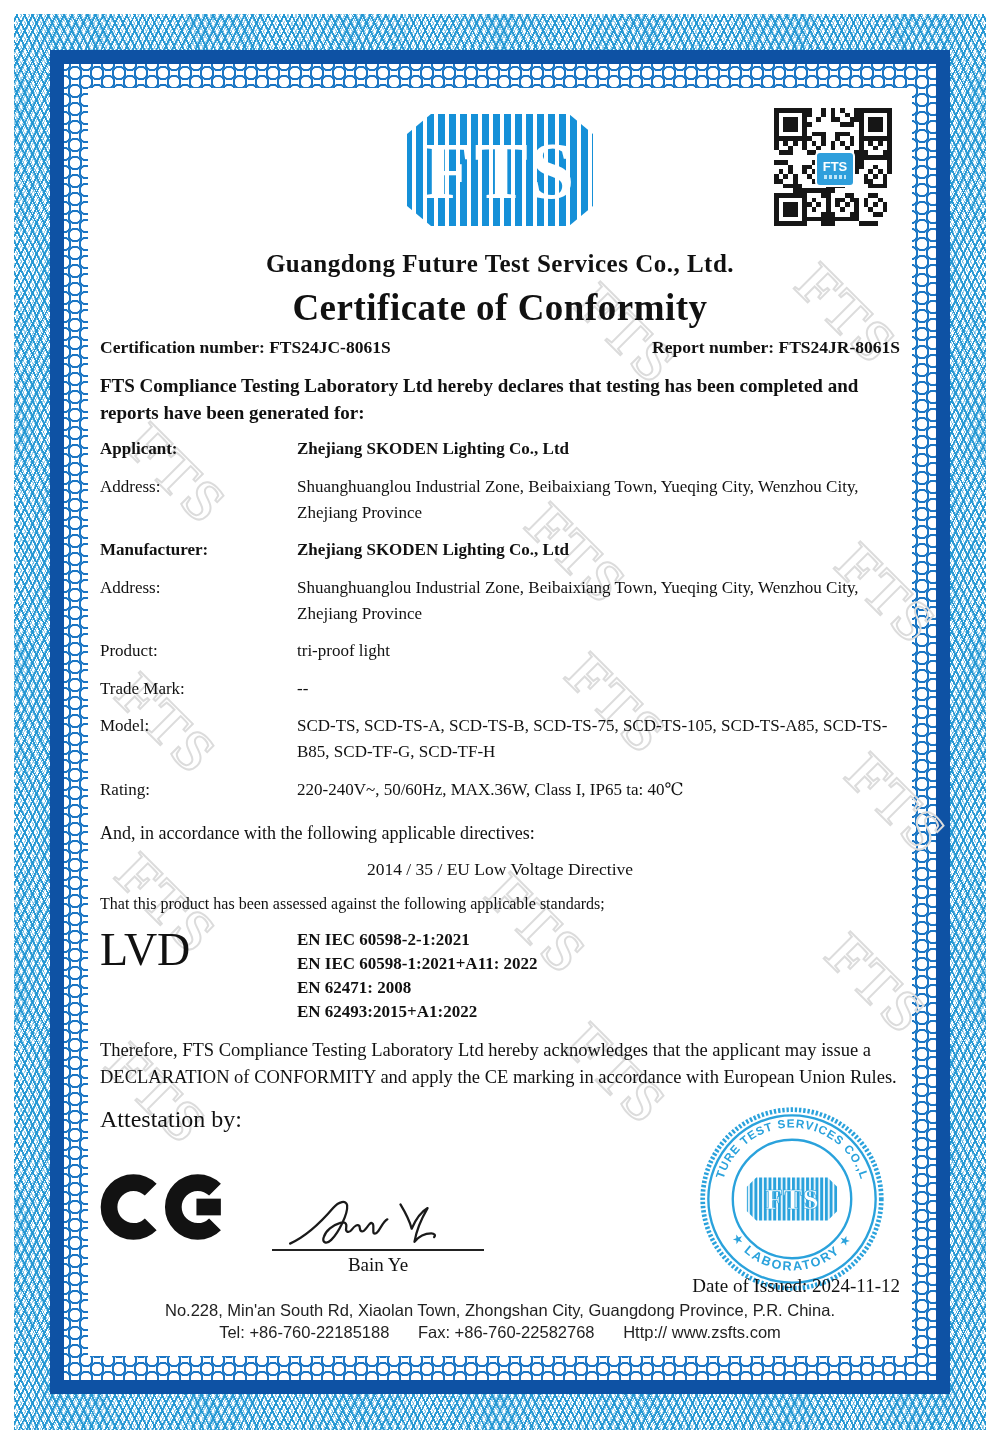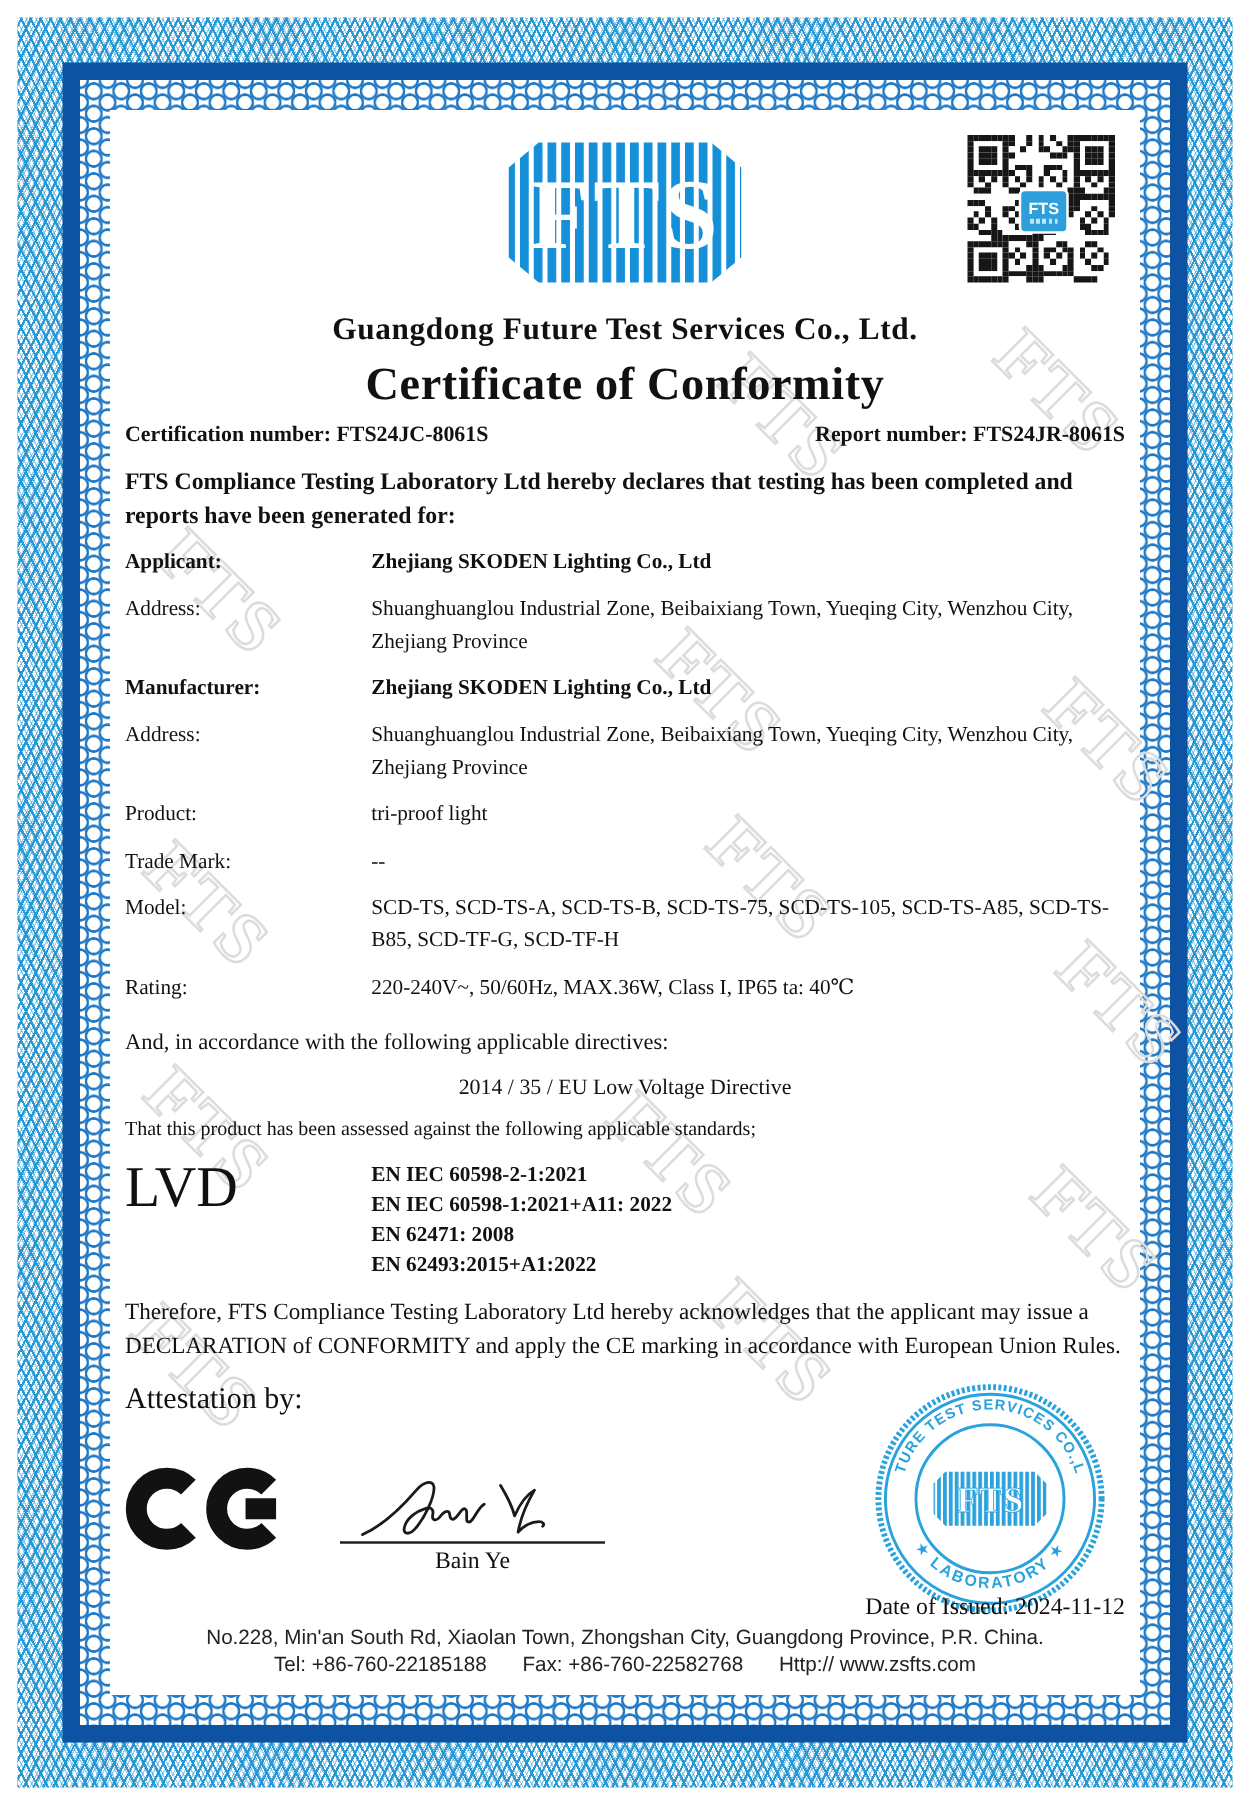--- a/index.html
+++ b/index.html
@@ -54,21 +54,21 @@
   .directive{text-align:center;font-weight:normal;font-size:17.5px;margin-top:15px;}
   .std-intro{font-size:16px;margin-top:15px;}
   .lvd-block{display:flex;margin-top:12px;}
   .lvd{width:197px;font-size:46px;line-height:1.1;}
   .stds{font-weight:bold;font-size:17px;line-height:1.42;padding-top:3px;}
   .conclusion{font-size:18.5px;line-height:1.45;margin-top:13px;}
   .attest{font-size:24px;margin-top:15px;}
 
   .bottom{position:relative;height:158px;margin-top:4px;}
   .ce{position:absolute;left:0;top:18px;}
-  .sig{position:absolute;left:172px;top:42px;width:212px;text-align:center;}
+  .sig{position:absolute;left:172px;top:58px;width:212px;text-align:center;}
   .sig svg{display:block;margin:0 auto;}
   .sig .line{border-top:2px solid #222;margin-top:-4px;}
   .sig .name{font-size:19px;margin-top:3px;}
   .sealwrap{position:absolute;right:14px;top:-32px;width:188px;height:188px;}
   .dateline{position:absolute;right:0;bottom:-2px;font-size:19px;white-space:nowrap;}
 
   .footer{margin-top:4px;text-align:center;font-family:"Liberation Sans","DejaVu Sans",sans-serif;
           font-size:16.5px;line-height:1.35;color:#222;}
   .footer .seg{margin:0 12px;}
 </style>

